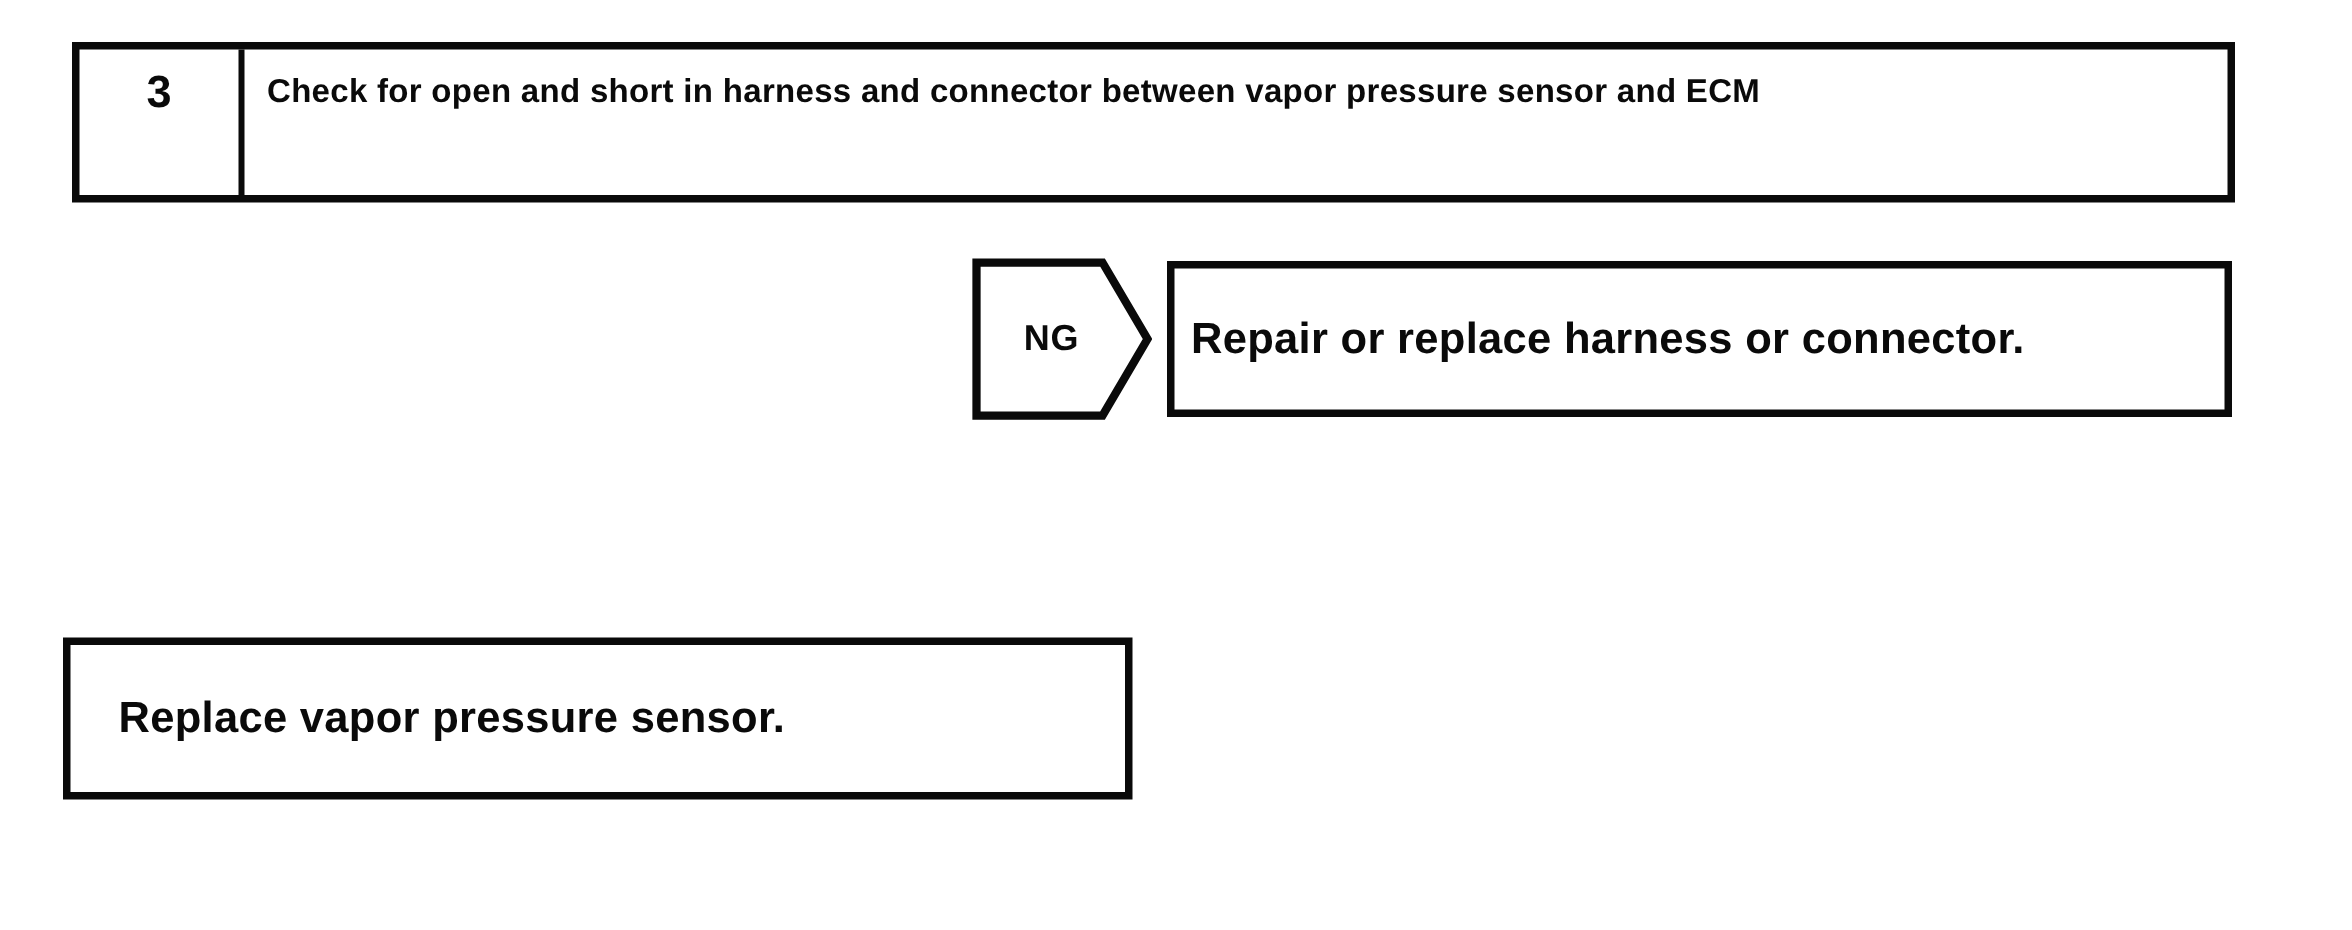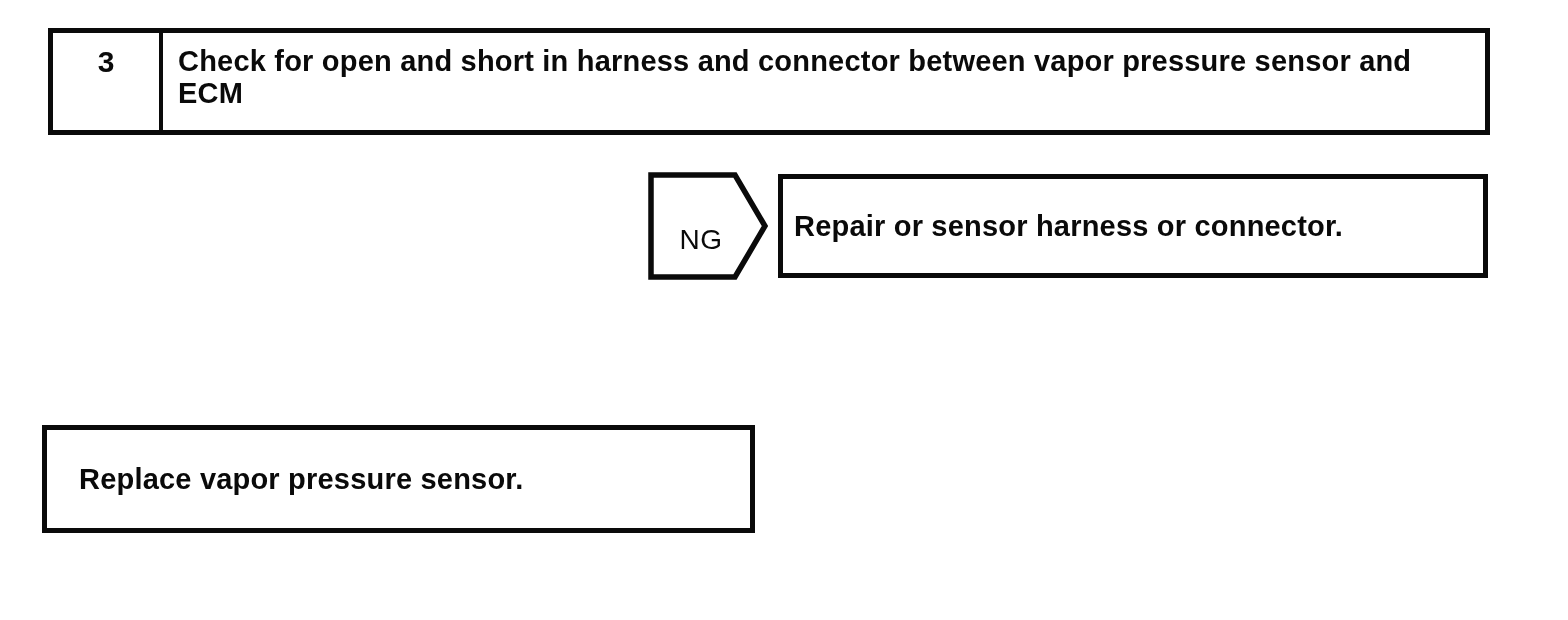--- a/index.html
+++ b/index.html
@@ -36,40 +36,39 @@
     text-align: center;
     padding-top: 13px;
     font-weight: bold;
     font-size: 30px;
     line-height: 32px;
   }
   .step-title-cell {
     flex: 1;
     padding: 12px 42px 0 15px;
     font-weight: bold;
-    font-size: 29px;
+    font-size: 22px;
     line-height: 32px;
     letter-spacing: 0.2px;
   }
   
   .connector {
     position: absolute;
   }
   .connector svg {
     display: block;
   }
   .connector .tag-label {
     position: absolute;
     display: flex;
     align-items: center;
     justify-content: center;
-    font-weight: normal;
-    font-size: 28px;
+    font-weight: bold;
+    font-size: 24px;
     letter-spacing: 0.5px;
-    margin-top: 14px;
   }
   .ng-connector {
     left: 648px;
     top: 172px;
     width: 120px;
     height: 108px;
   }
   .ng-connector .tag-label {
     left: 0;
     top: 0;
@@ -126,21 +125,21 @@
   </div>
 
   <div class="connector ng-connector">
     <svg width="120" height="108" viewBox="0 0 120 108">
       <polygon points="3,3 87,3 117,54 87,105 3,105" fill="#ffffff" stroke="#0a0a0a" stroke-width="5.5" stroke-linejoin="miter"></polygon>
     </svg>
     <div class="tag-label">NG</div>
   </div>
 
   <div class="action-box ng-action-box">
-    <span>Repair or sensor harness or connector.</span>
+    <span>Repair or replace harness or connector.</span>
   </div>
 
 
   <div class="action-box ok-action-box">
     <span>Replace vapor pressure sensor.</span>
   </div>
 
 </div>
 
 </body></html>

